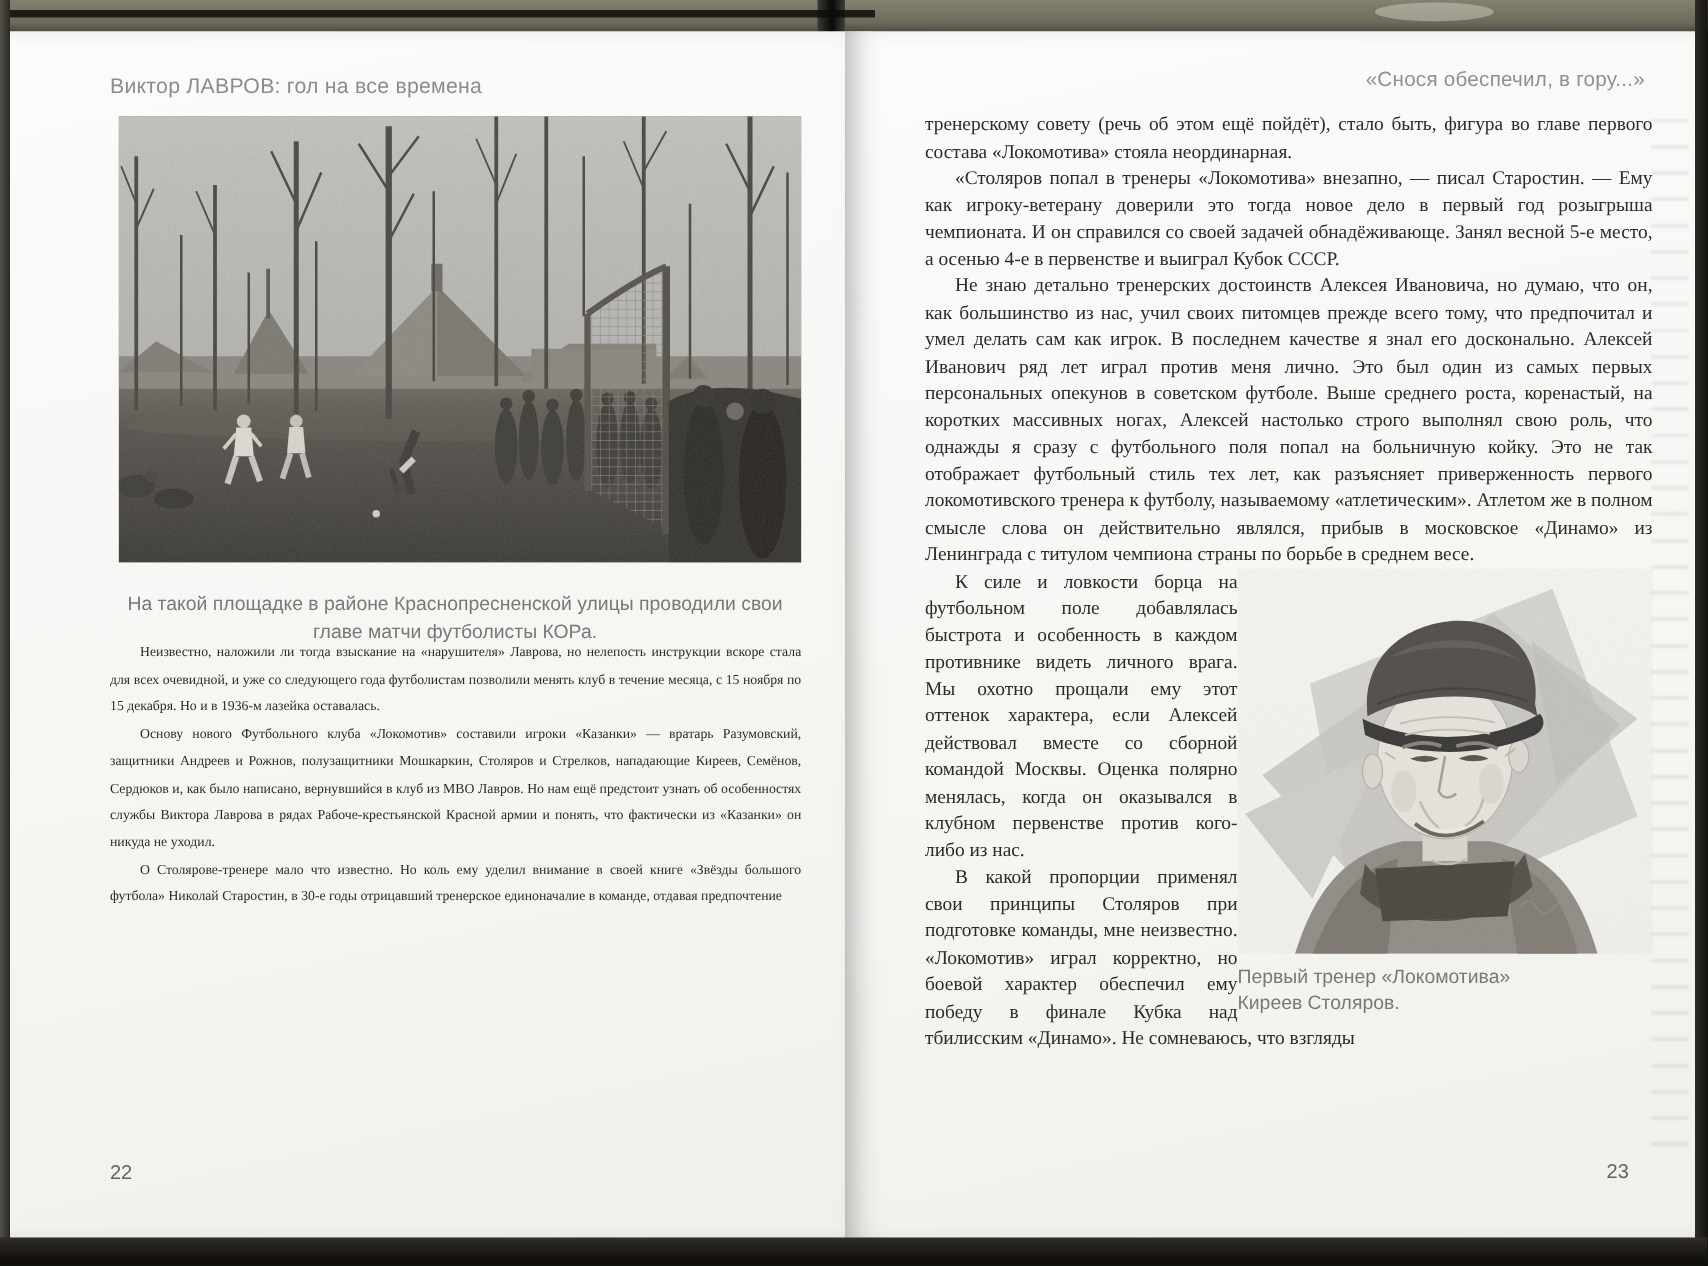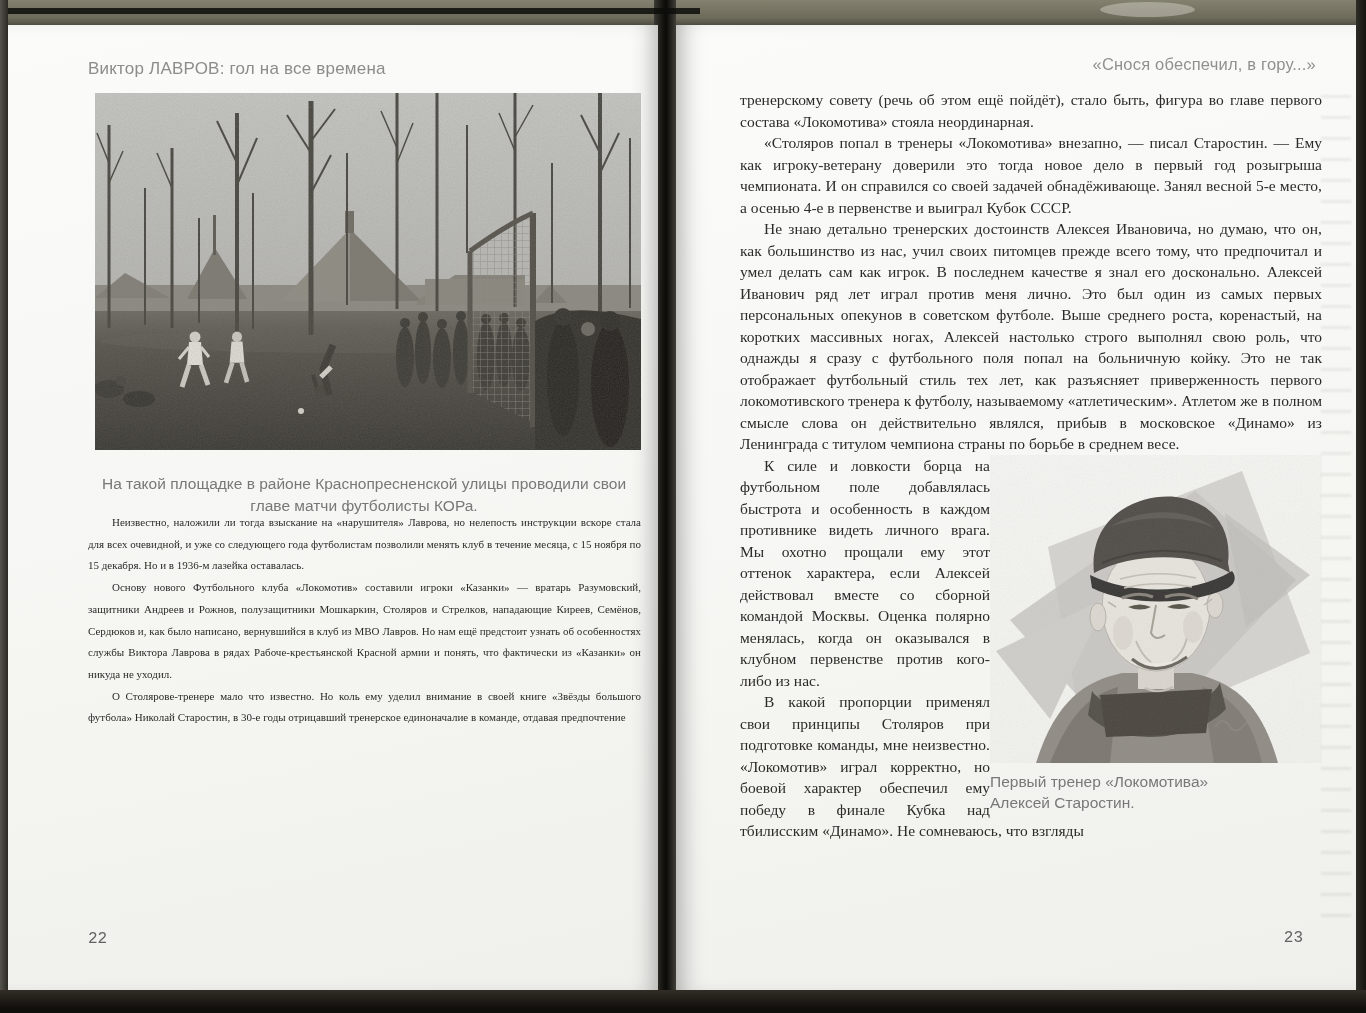--- a/index.html
+++ b/index.html
@@ -16,37 +16,37 @@
   .bottom-band{position:absolute;left:0;bottom:0;width:1366px;height:23px;
     background:linear-gradient(180deg,#312d26 0%,#100f0c 80%);z-index:3;}
   .left-edge{position:absolute;left:0;top:0;width:8px;height:100%;background:linear-gradient(90deg,#55534c,#2a2924);z-index:2;}
   .right-edge{position:absolute;right:0;top:0;width:10px;height:100%;background:linear-gradient(90deg,#2e2c26,#16140f);z-index:2;}
   .gutter{position:absolute;left:654px;top:0;width:22px;height:100%;
     background:linear-gradient(90deg,#3b3a34 0%,#15140f 40%,#0a0a08 55%,#403e37 100%);z-index:0;}
 
   
   .page{position:absolute;top:25px;bottom:22px;z-index:1;
     background:linear-gradient(168deg,#fbfbf9 0%,#f5f5f2 60%,#efefec 100%);}
-  .page-left{left:8px;width:650px;box-shadow:inset -16px 0 22px -12px rgba(0,0,0,.30);}
+  .page-left{left:8px;width:650px;box-shadow:inset -16px 0 22px -12px rgba(0,0,0,.30);padding-left:40px;}
   .page-right{left:676px;width:680px;box-shadow:inset 18px 0 24px -14px rgba(0,0,0,.33);}
   .ghost-col{position:absolute;right:5px;top:70px;width:30px;height:830px;opacity:.5;filter:blur(1px);
     background:repeating-linear-gradient(180deg,rgba(125,125,122,.25) 0 3px,transparent 3px 21px);}
 
   
   .lp-header{position:absolute;left:80px;top:34px;font-family:"Liberation Sans",sans-serif;
     font-size:17px;color:#8c8c8c;letter-spacing:.2px;}
   .photo-frame{position:absolute;left:87px;top:68px;width:546px;height:357px;background:#9a978f;overflow:hidden;}
   .photo-frame svg{display:block;width:100%;height:100%;}
   .photo-caption{position:absolute;left:78px;top:448px;width:556px;text-align:center;
     font-family:"Liberation Sans",sans-serif;font-size:15.5px;line-height:1.45;color:#787878;}
   .photo-caption span{display:block;}
   .lp-body{position:absolute;left:80px;top:487px;width:553px;
     font-size:11px;line-height:21.7px;color:#2c2b28;text-align:justify;}
   .lp-body p,.rp-body p{margin:0;text-indent:24px;}
-  .page-number{position:absolute;font-family:Liberation Mono, monospace;font-size:16px;color:#636363;text-align:right;}
+  .page-number{position:absolute;font-family:Liberation Sans, sans-serif;font-size:16px;color:#636363;text-align:right;}
   .lp-num{left:80px;top:905px;}
 
   
   .rp-header{position:absolute;right:40px;top:30px;font-family:"Liberation Sans",sans-serif;
     font-size:16.5px;color:#909090;letter-spacing:.2px;}
   .rp-body{position:absolute;left:64px;top:64px;width:582px;
     font-size:15.5px;line-height:21.5px;color:#2c2b28;text-align:justify;}
   .rp-body p.no-indent{text-indent:0;}
   .portrait-figure{float:right;width:332px;margin:8px 0 2px 16px;}
   .portrait-figure svg{display:block;width:332px;height:308px;}
@@ -257,21 +257,21 @@
             <path d="M149 206 Q166 217 190 204 Q166 212 149 206 Z" fill="#f1eee8"></path>
             <path d="M155 233 Q168 240 183 232" stroke="#c5c0b7" stroke-width="2" fill="none"></path>
             <ellipse cx="133" cy="178" rx="10" ry="17" fill="#d9d4cb" opacity="0.65"></ellipse>
             <ellipse cx="203" cy="172" rx="10" ry="16" fill="#d9d4cb" opacity="0.65"></ellipse>
           </g>
           <path d="M225 272 q8 -12 15 0 q6 9 17 -5" stroke="#8a8780" stroke-width="1.5" fill="none"></path>
           <rect width="332" height="308" filter="url(#pgrain)"></rect>
         </svg>
         <figcaption class="portrait-caption">
           <span>Первый тренер «Локомотива»</span>
-          <span>Алексей Старостин.</span>
+          <span>Киреев Столяров.</span>
         </figcaption>
       </figure>
       <p>К силе и ловкости борца на футбольном поле добавлялась быстрота и особенность в каждом противнике видеть личного врага. Мы охотно прощали ему этот оттенок характера, если Алексей действовал вместе со сборной командой Москвы. Оценка полярно менялась, когда он оказывался в клубном первенстве против кого-либо из нас.</p>
       <p>В какой пропорции применял свои принципы Столяров при подготовке команды, мне неизвестно. «Локомотив» играл корректно, но боевой характер обеспечил ему победу в финале Кубка над тбилисским «Динамо». Не сомневаюсь, что взгляды</p>
     </div>
   </div>
 
   <div class="page-number rp-num">23</div>
 </div>
 

